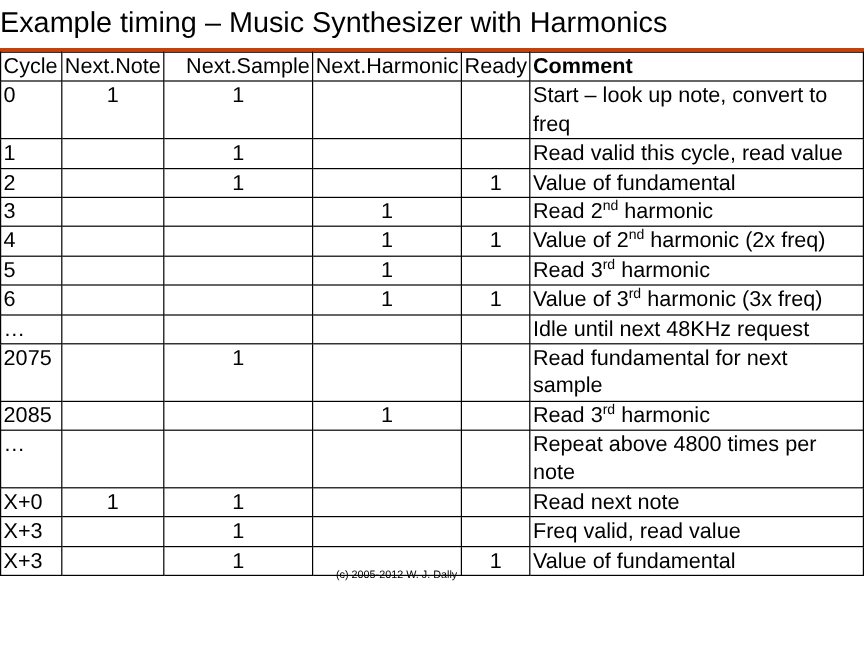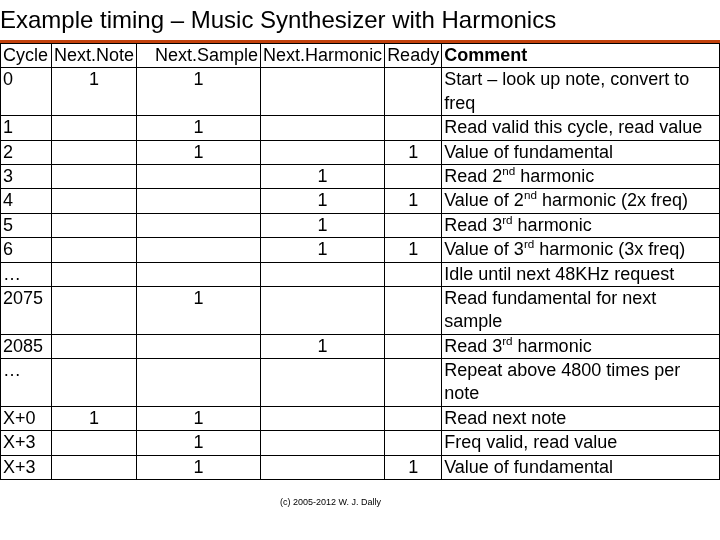--- a/index.html
+++ b/index.html
@@ -36,21 +36,21 @@
   th.comment-hdr { font-weight: bold; }
   .col-cycle { width: 46px; }
   .col-note { width: 78px; }
   .col-sample { width: 95px; padding-left: 18px; }
   .col-harm { width: 116px; }
   .col-ready { width: 52px; }
   .center { text-align: center; }
   .footer-note {
     position: absolute;
     left: 280px;
-    top: 497px;
+    top: 474px;
     font-size: 9px;
     color: #000;
   }
   sup { font-size: 0.65em; line-height: 0; }
 </style>
 </head>
 <body>
 
 <div class="title">Example timing – Music Synthesizer with Harmonics</div>
 

